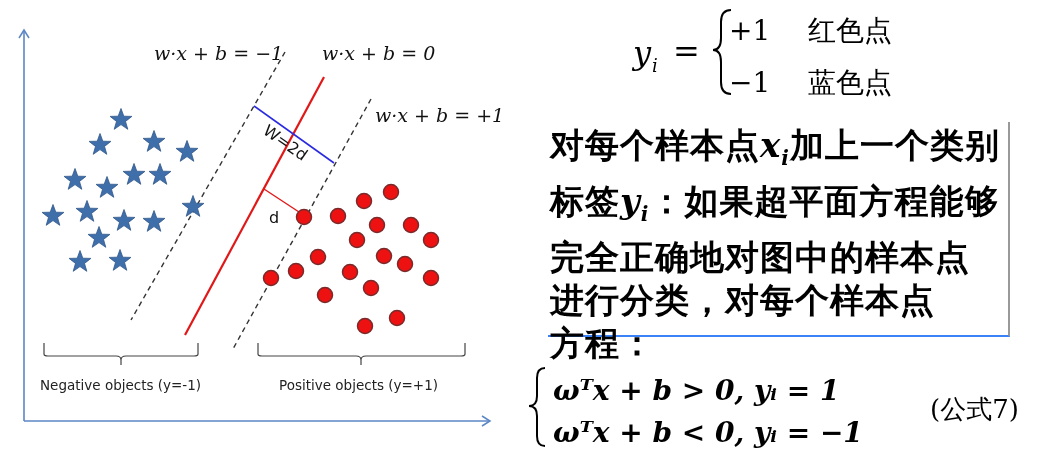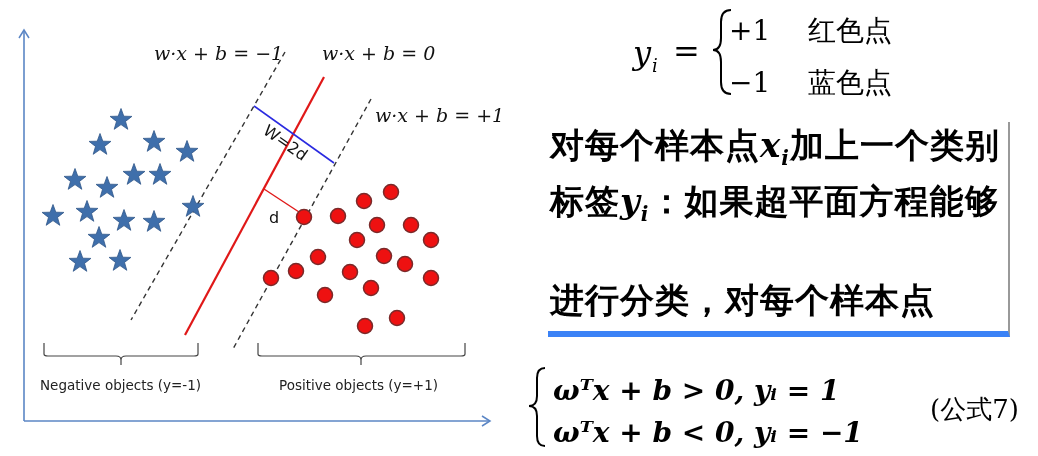--- a/index.html
+++ b/index.html
@@ -1,21 +1,21 @@
 <!DOCTYPE html>
 <html><head>
 <meta charset="utf-8">
 <style>
   html,body{margin:0;padding:0;background:#ffffff;}
   body{width:1038px;height:456px;position:relative;overflow:hidden;font-family:"DejaVu Serif",serif;}
   #diagram{position:absolute;left:0;top:0;}
   .math{font-family:"DejaVu Serif",serif;font-style:italic;}
   .lbl{font-family:"DejaVu Sans",sans-serif;}
   #yi-def{position:absolute;left:625px;top:2px;width:320px;height:100px;}
-  #desc-box{position:absolute;left:548px;top:122px;width:462px;height:215px;border-right:2px solid #999;border-bottom:6px solid #3b82f6;box-sizing:border-box;}
+  #desc-box{position:absolute;left:548px;top:122px;width:462px;height:215px;border-right:2px solid #999;border-bottom:2px solid #3b82f6;box-sizing:border-box;}
   #desc-text{font-family:"DejaVu Serif",serif;font-weight:bold;font-size:34px;line-height:43px;color:#000;margin:0;padding:2px 0 0 2px;letter-spacing:1px;}
   #desc-text i{font-style:italic;}
   #formula7{position:absolute;left:525px;top:362px;width:510px;height:90px;}
 </style>
 </head>
 <body>
 
 <svg id="diagram" width="520" height="456" viewBox="0 0 520 456">
   <defs>
     <marker id="arrowhead" markerWidth="12" markerHeight="12" refX="9" refY="6" orient="auto" markerUnits="userSpaceOnUse">
@@ -101,22 +101,23 @@
   <text x="104" y="38" font-family="DejaVu Serif, serif" font-size="28">+1</text>
   <text x="183" y="38" font-family="DejaVu Sans, sans-serif" font-size="28">红色点</text>
   <text x="104" y="90" font-family="DejaVu Serif, serif" font-size="28">−1</text>
   <text x="183" y="90" font-family="DejaVu Sans, sans-serif" font-size="28">蓝色点</text>
 </svg>
 
 <div id="desc-box">
   <p id="desc-text">
     <span>对每个样本点</span><i>x</i><sub><i style="font-size:20px">i</i></sub><span>加上一个类别</span><br>
     <span>标签</span><i>y</i><sub><i style="font-size:20px">i</i></sub><span>：如果超平面方程能够</span><br>
-    <br>
+    <span>完全正确地对图中的样本点</span><br>
     <span>进行分类，对每个样本点</span><br>
+    <span>方程：</span>
   </p>
 </div>
 
 <svg id="formula7" viewBox="0 0 510 90">
   <path d="M20,6 Q12,6 12,16 L12,34 Q12,44 4,44 Q12,44 12,54 L12,74 Q12,84 20,84" fill="none" stroke="#000" stroke-width="2"></path>
   <text x="28" y="38" font-family="DejaVu Serif, serif" font-style="italic" font-weight="bold" font-size="28">ωᵀx + b &gt; 0, yᵢ = 1</text>
   <text x="28" y="80" font-family="DejaVu Serif, serif" font-style="italic" font-weight="bold" font-size="28">ωᵀx + b &lt; 0, yᵢ = −1</text>
   <text x="405" y="56" font-family="DejaVu Serif, serif" font-size="26">(公式7)</text>
 </svg>
 

